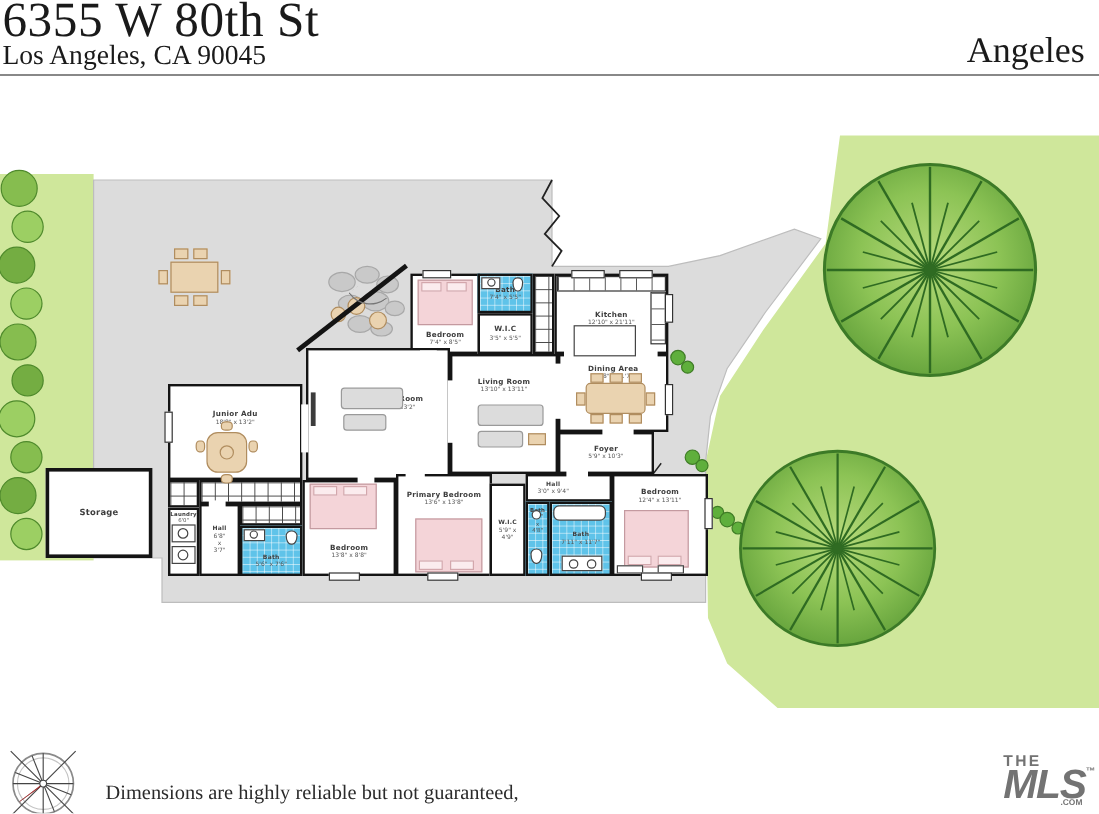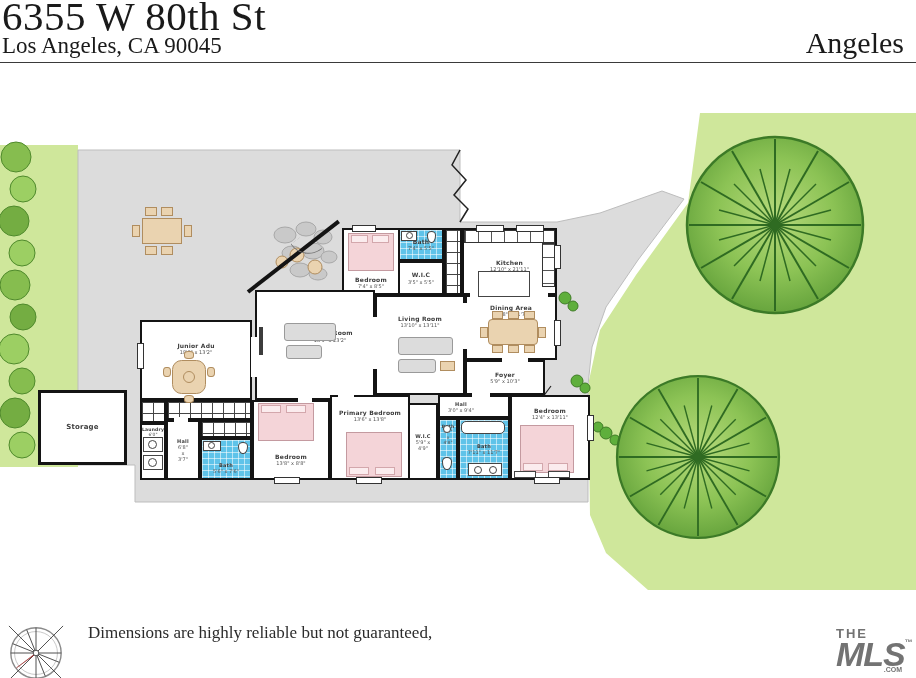--- a/index.html
+++ b/index.html
@@ -47,21 +47,21 @@
              transform-origin:0 50%;transform:rotate(-37.9deg);z-index:2;}
   .arc{position:absolute;left:295px;top:150px;width:22px;height:22px;border:0 solid #777;
        border-width:0 0 1px 1px;border-radius:0 0 0 22px;transform:rotate(-37deg);z-index:3;}
   .counter{background:#fff;border:1px solid #333;
      background-image:linear-gradient(90deg,#555 1px,transparent 1px);background-size:13px 100%;}
   .counterv{background:#fff;border:1px solid #333;
      background-image:linear-gradient(#555 1px,transparent 1px);background-size:100% 13px;}
   .tv{background:#3c3c3c;}
   
   .compass{position:absolute;left:8px;top:625px;}
-  .disc{position:absolute;left:88px;top:624px;font-size:17px;line-height:1.05;color:#2b2b2b;}
+  .disc{position:absolute;left:88px;top:652px;font-size:17px;line-height:1.05;color:#2b2b2b;}
   .mls{position:absolute;right:14px;top:627px;color:#737373;font-family:"Liberation Sans",sans-serif;
        text-align:left;width:66px;}
   .mls-the{font-size:13px;font-weight:900;letter-spacing:2px;line-height:1;}
   .mls-main{font-size:34px;font-weight:900;letter-spacing:-1px;line-height:.85;font-style:italic;}
   .mls-tm{font-size:8px;vertical-align:top;font-style:normal;}
   .mls-com{font-size:7px;font-weight:700;text-align:right;margin-top:-3px;}
 </style>
 </head>
 <body>
 

